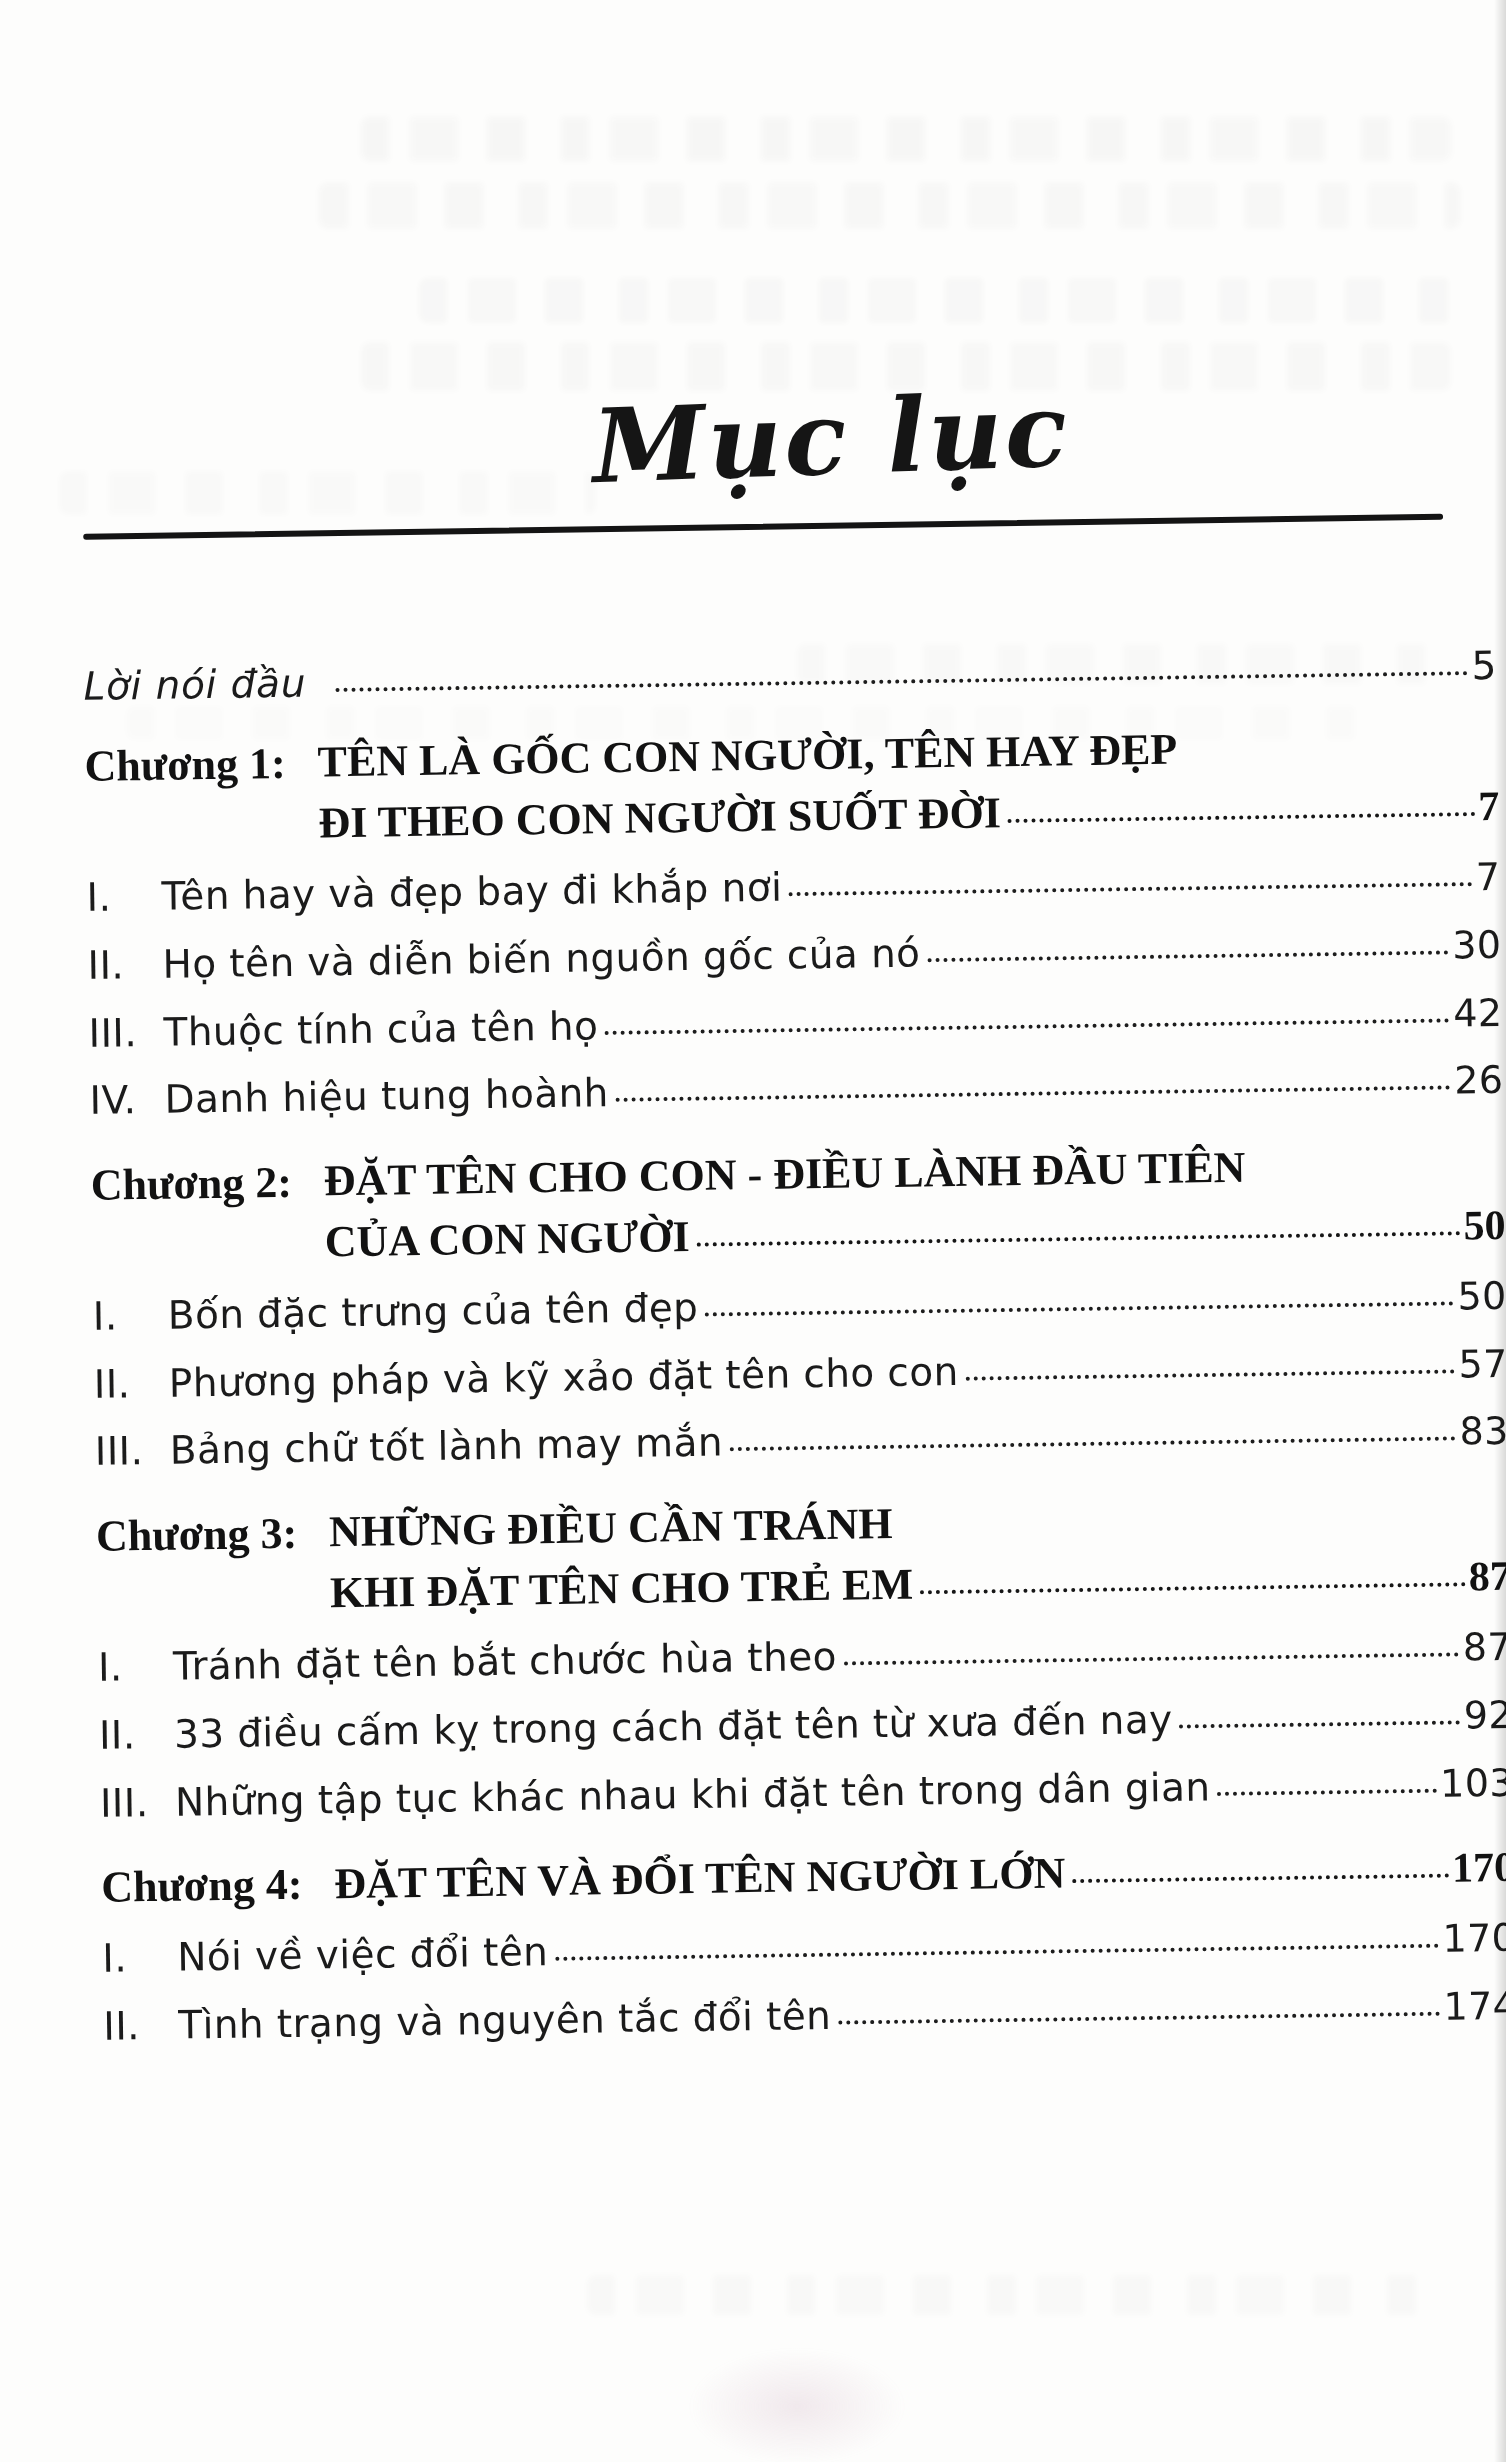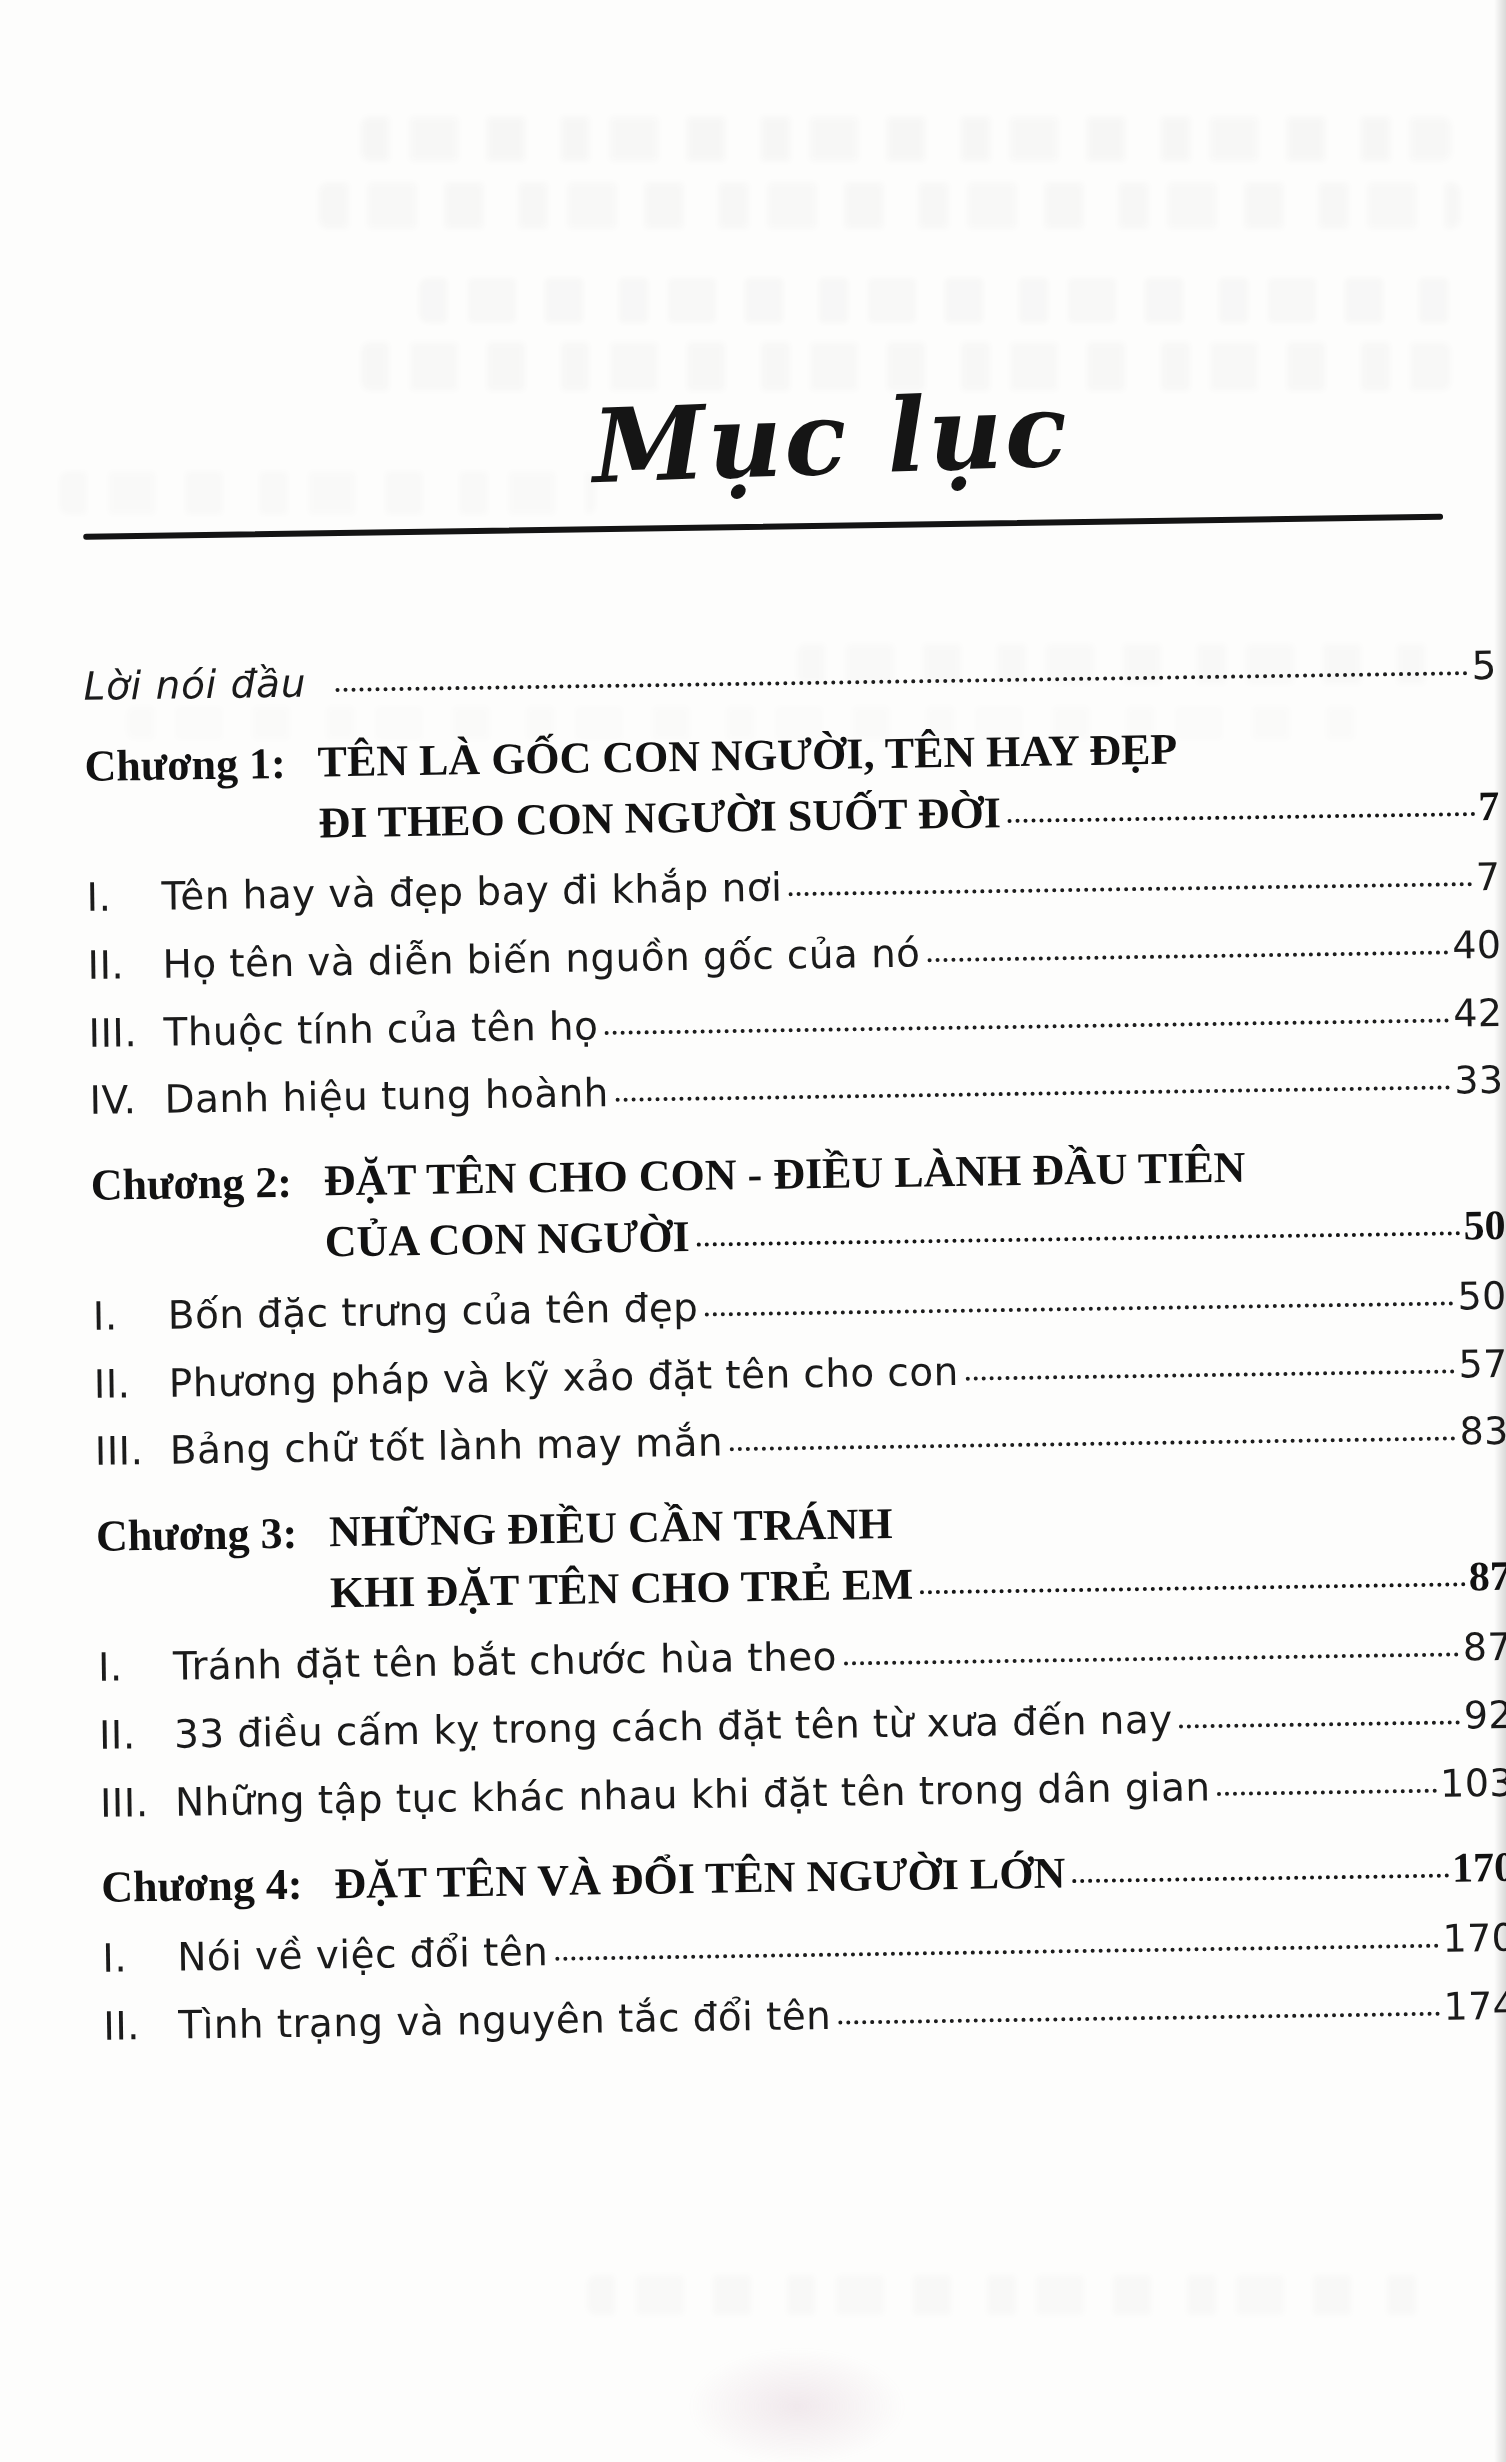--- a/index.html
+++ b/index.html
@@ -150,33 +150,33 @@
     <div class="row item">
       <span class="num">I.</span>
       <span class="item-text">Tên hay và đẹp bay đi khắp nơi</span>
       <span class="leader"></span>
       <span class="pagenum">7</span>
     </div>
     <div class="row item">
       <span class="num">II.</span>
       <span class="item-text">Họ tên và diễn biến nguồn gốc của nó</span>
       <span class="leader"></span>
-      <span class="pagenum">40</span>
+      <span class="pagenum">30</span>
     </div>
     <div class="row item">
       <span class="num">III.</span>
       <span class="item-text">Thuộc tính của tên họ</span>
       <span class="leader"></span>
       <span class="pagenum">42</span>
     </div>
     <div class="row item">
       <span class="num">IV.</span>
       <span class="item-text">Danh hiệu tung hoành</span>
       <span class="leader"></span>
-      <span class="pagenum">33</span>
+      <span class="pagenum">26</span>
     </div>
 
     <div class="chapter sp-after-group">
       <span class="ch-label">Chương 2:</span>
       <span class="ch-body">
         <span class="ch-line1">ĐẶT TÊN CHO CON - ĐIỀU LÀNH ĐẦU TIÊN</span>
         <span class="row ch-line2">
           <span>CỦA CON NGƯỜI</span>
           <span class="leader"></span>
           <span class="pagenum">50</span>

